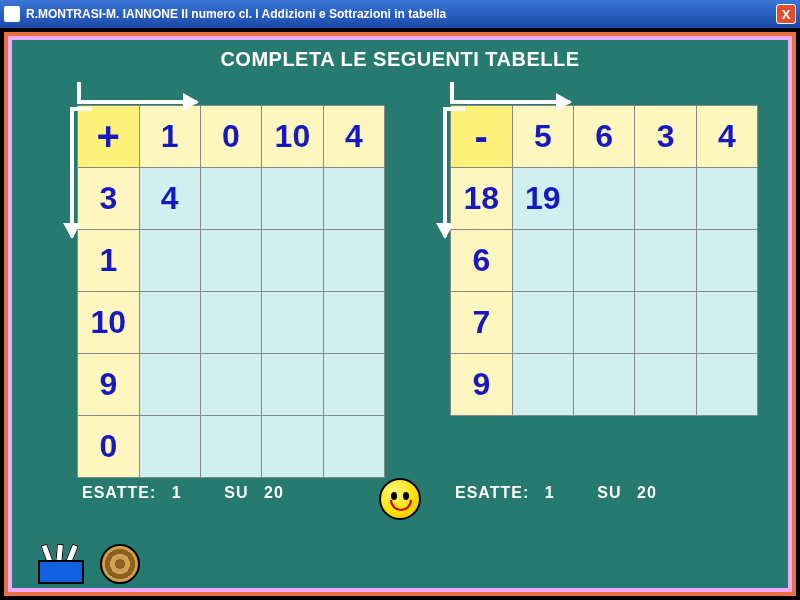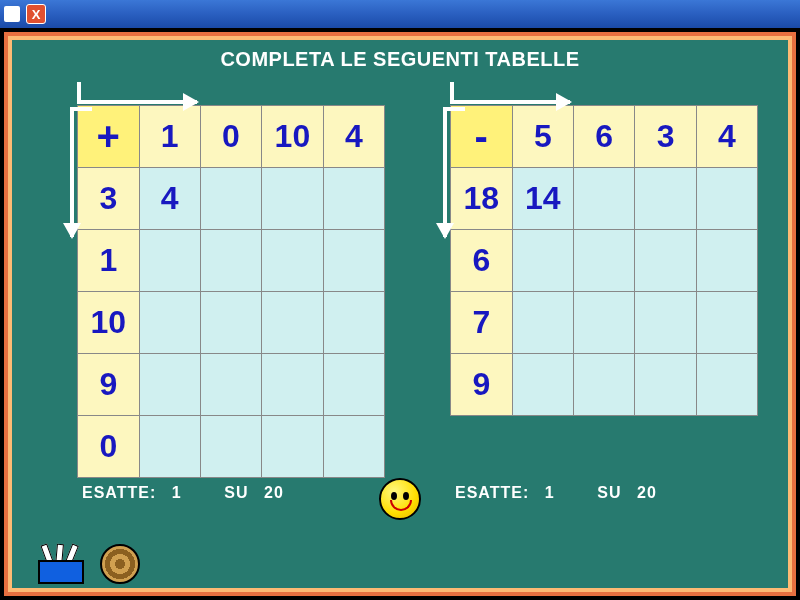--- a/index.html
+++ b/index.html
@@ -42,21 +42,21 @@
       justify-content: center;
       cursor: pointer;
     }
     .outer-frame {
       width: 800px;
       height: 572px;
       background: #000;
       padding: 4px;
     }
     .border1 { background: #e87040; padding: 4px; height: 100%; }
-    .border2 { background: #fdba74; padding: 4px; height: 100%; }
+    .border2 { background: #f0abfc; padding: 4px; height: 100%; }
     .main-area {
       background: #277a6f;
       height: 100%;
       position: relative;
       padding: 8px 30px 0 30px;
     }
     .heading {
       color: white;
       font-size: 20px;
       font-weight: bold;
@@ -247,20 +247,21 @@
       border-radius: 50%;
       background: repeating-radial-gradient(circle, #8b6020 0 5px, #d0a050 5px 10px);
       border: 2px solid #000;
     }
   </style>
 </head>
 <body>
 
 <div class="titlebar">
   <div class="titlebar-icon"></div>
+  <div class="titlebar-text">R.MONTRASI-M. IANNONE   Il numero cl. I   Addizioni e Sottrazioni in tabella</div>
   <div class="close-btn">X</div>
 </div>
 
 <div class="outer-frame">
   <div class="border1">
       <div class="border2">
     <div class="main-area">
       <div class="heading">COMPLETA LE SEGUENTI TABELLE</div>
 
       <div class="tables-row">
@@ -331,21 +332,21 @@
             <tbody>
                   <tr>
               <td class="op">-</td>
               <td class="hdr">5</td>
               <td class="hdr">6</td>
               <td class="hdr">3</td>
               <td class="hdr">4</td>
             </tr>
             <tr>
               <td class="hdr">18</td>
-              <td class="inp">14</td>
+              <td class="inp">19</td>
               <td class="inp"></td>
               <td class="inp"></td>
               <td class="inp"></td>
             </tr>
             <tr>
               <td class="hdr">6</td>
               <td class="inp"></td>
               <td class="inp"></td>
               <td class="inp"></td>
               <td class="inp"></td>

